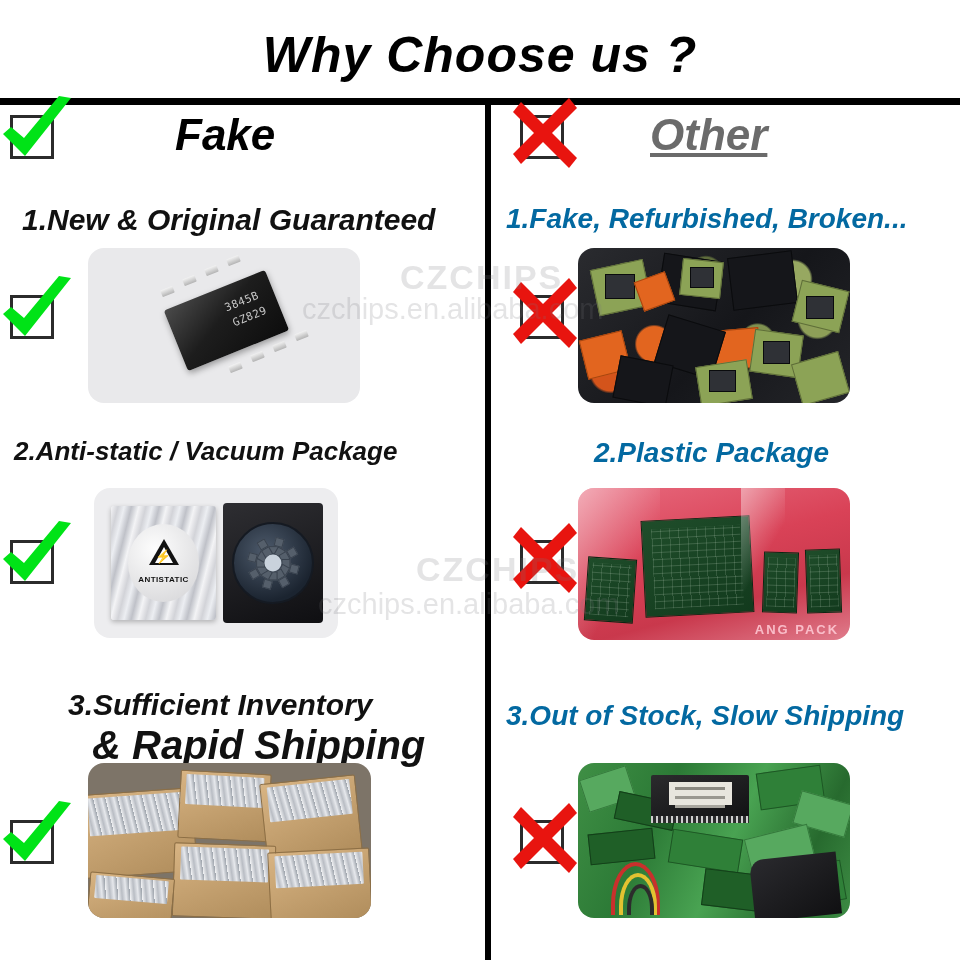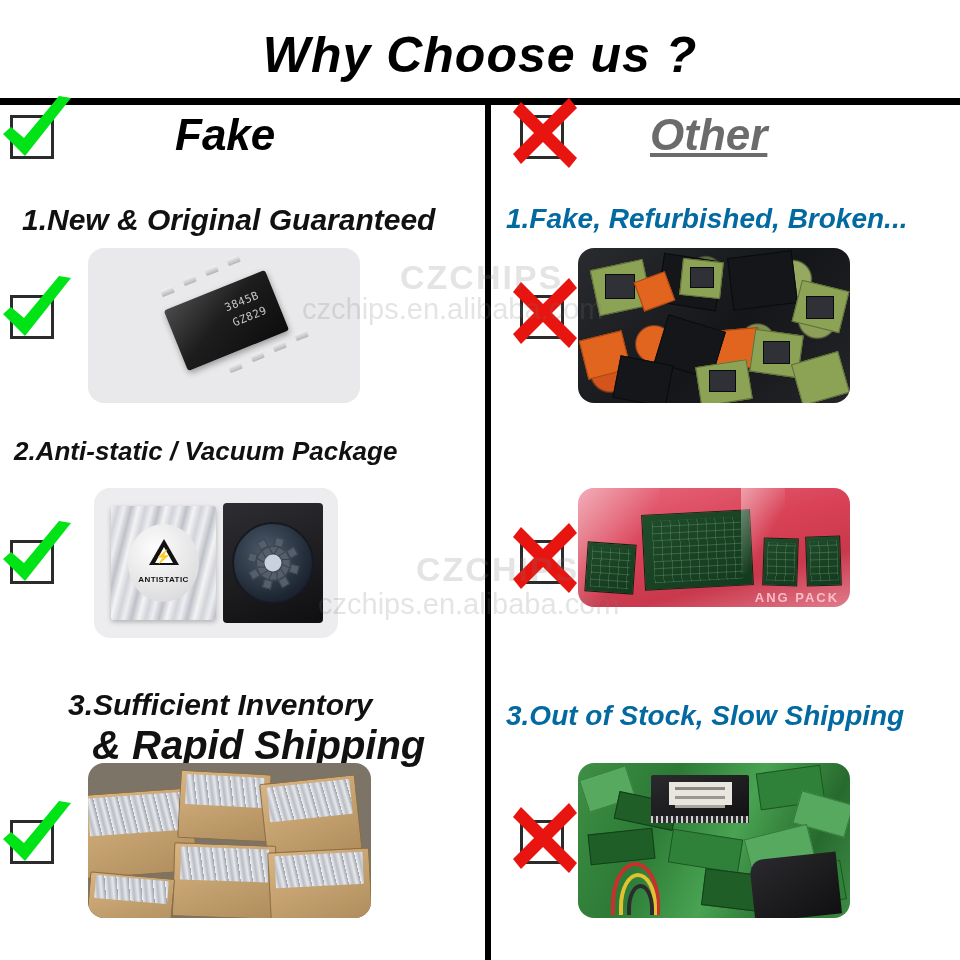--- a/index.html
+++ b/index.html
@@ -413,20 +413,21 @@
       <div class="chiplet" style="left:30%; top:48%; width:22%; height:32%; transform:rotate(17deg);"></div>
       <div class="chiplet org" style="left:2%;  top:56%; width:16%; height:26%; transform:rotate(-14deg);"></div>
       <div class="chiplet grn" style="left:44%; top:74%; width:19%; height:26%; transform:rotate(-9deg);"></div>
       <div class="chiplet die" style="left:48%; top:79%; width:10%; height:14%;"></div>
       <div class="chiplet" style="left:14%; top:72%; width:20%; height:28%; transform:rotate(11deg);"></div>
       <div class="chiplet grn" style="left:80%; top:70%; width:18%; height:28%; transform:rotate(-16deg);"></div>
     </div>
   </div>
 
   <div class="item-head ours" style="left:14px; top:437px; font-size:26px;">2.Anti-static / Vacuum Package</div>
+  <div class="item-head other" style="left:594px; top:437px; font-size:28px;">2.Plastic Package</div>
 
   <div class="markbox" style="left:10px; top:540px;">
     <span class="glyph">
       <svg viewBox="0 0 78 78" width="78" height="78">
         <path d="M6 40 L28 62 L74 4 L62 2 L27 44 L14 33 Z" fill="#00e317"></path>
       </svg>
     </span>
   </div>
   <div class="markbox" style="left:520px; top:540px;">
     <span class="glyph">
@@ -466,21 +467,21 @@
           <div class="reel-seg" style="transform:rotate(150deg) translateY(-255%);"></div>
           <div class="reel-seg" style="transform:rotate(195deg) translateY(-255%);"></div>
           <div class="reel-seg" style="transform:rotate(240deg) translateY(-255%);"></div>
           <div class="reel-seg" style="transform:rotate(285deg) translateY(-255%);"></div>
           <div class="reel-seg" style="transform:rotate(330deg) translateY(-255%);"></div>
         </div>
       </div>
     </div>
   </div>
 
-  <div class="photo p-pink" style="left:578px; top:488px; width:272px; height:119px;">
+  <div class="photo p-pink" style="left:578px; top:488px; width:272px; height:152px;">
     <div class="photo-inner">
       <div class="bagsheen" style="left:0%; top:0%; width:30%; height:100%;"></div>
       <div class="pcb" style="left:3%;  top:46%; width:18%; height:42%; transform:rotate(4deg);"></div>
       <div class="pcb" style="left:24%; top:20%; width:40%; height:64%; transform:rotate(-3deg);"></div>
       <div class="pcb" style="left:68%; top:42%; width:13%; height:40%; transform:rotate(2deg);"></div>
       <div class="pcb" style="left:84%; top:40%; width:13%; height:42%; transform:rotate(-2deg);"></div>
       <div class="bagsheen" style="left:60%; top:0%; width:16%; height:72%;"></div>
       <div class="packtxt">ANG PACK</div>
     </div>
   </div>

